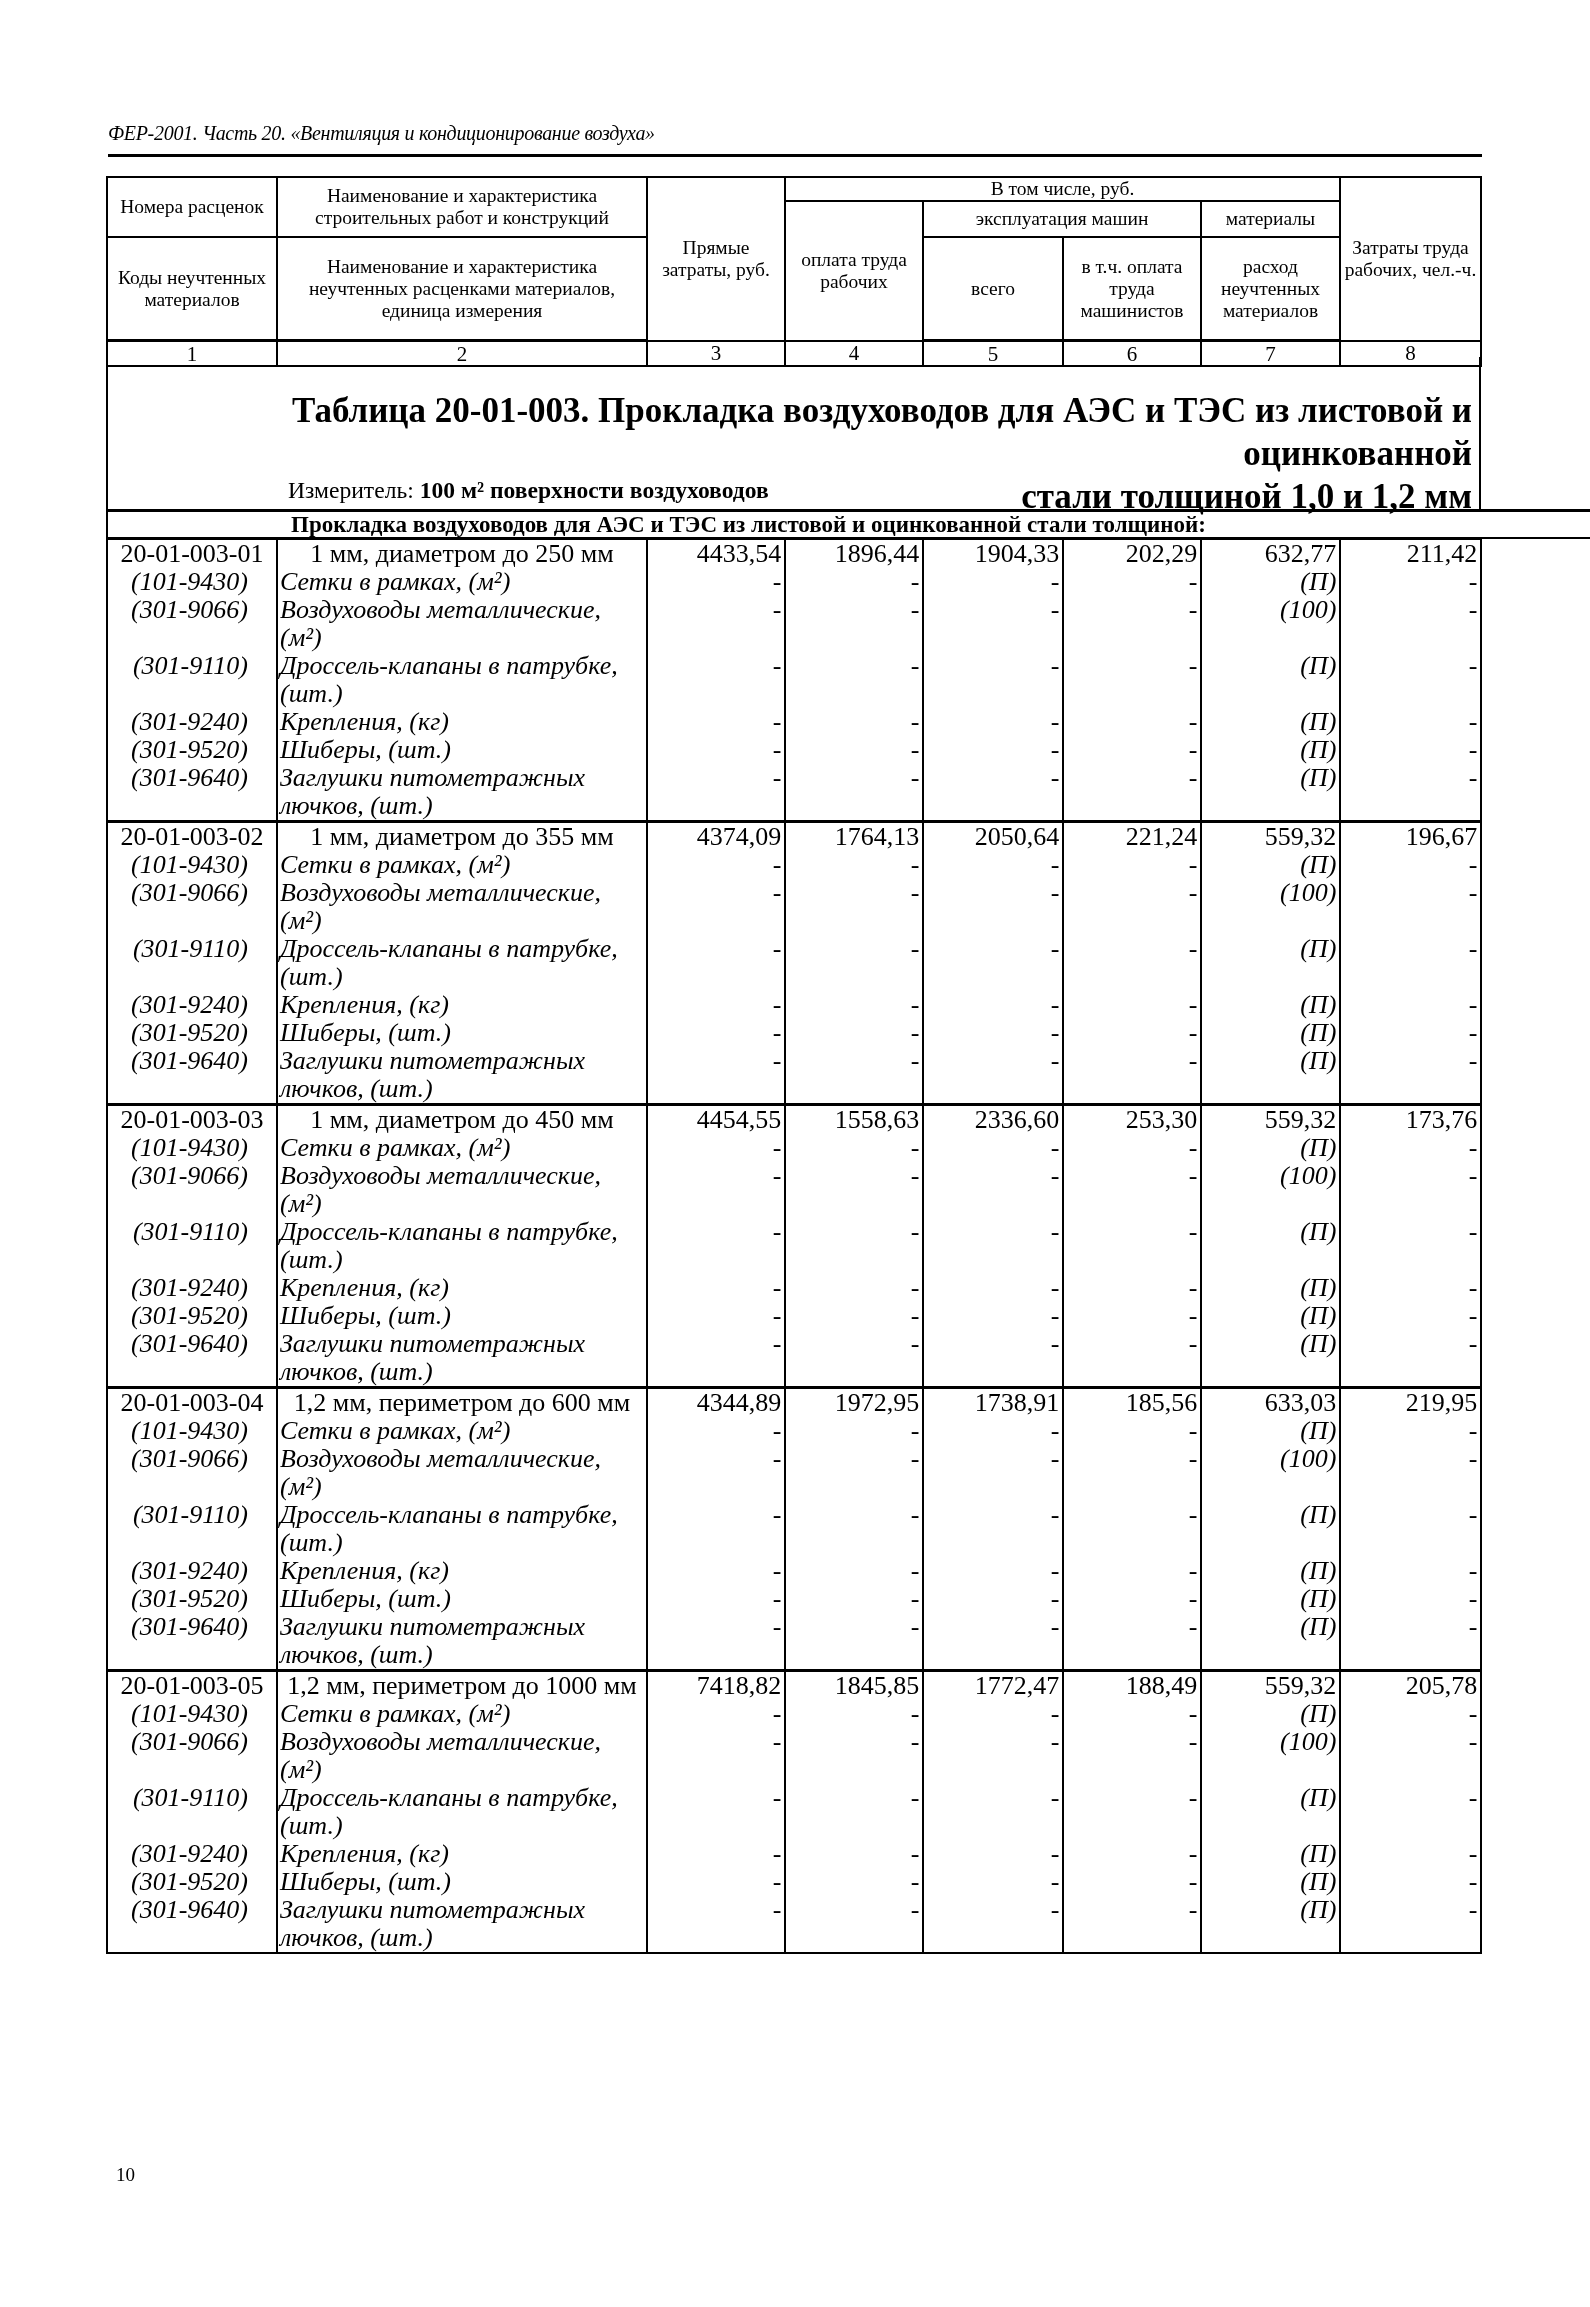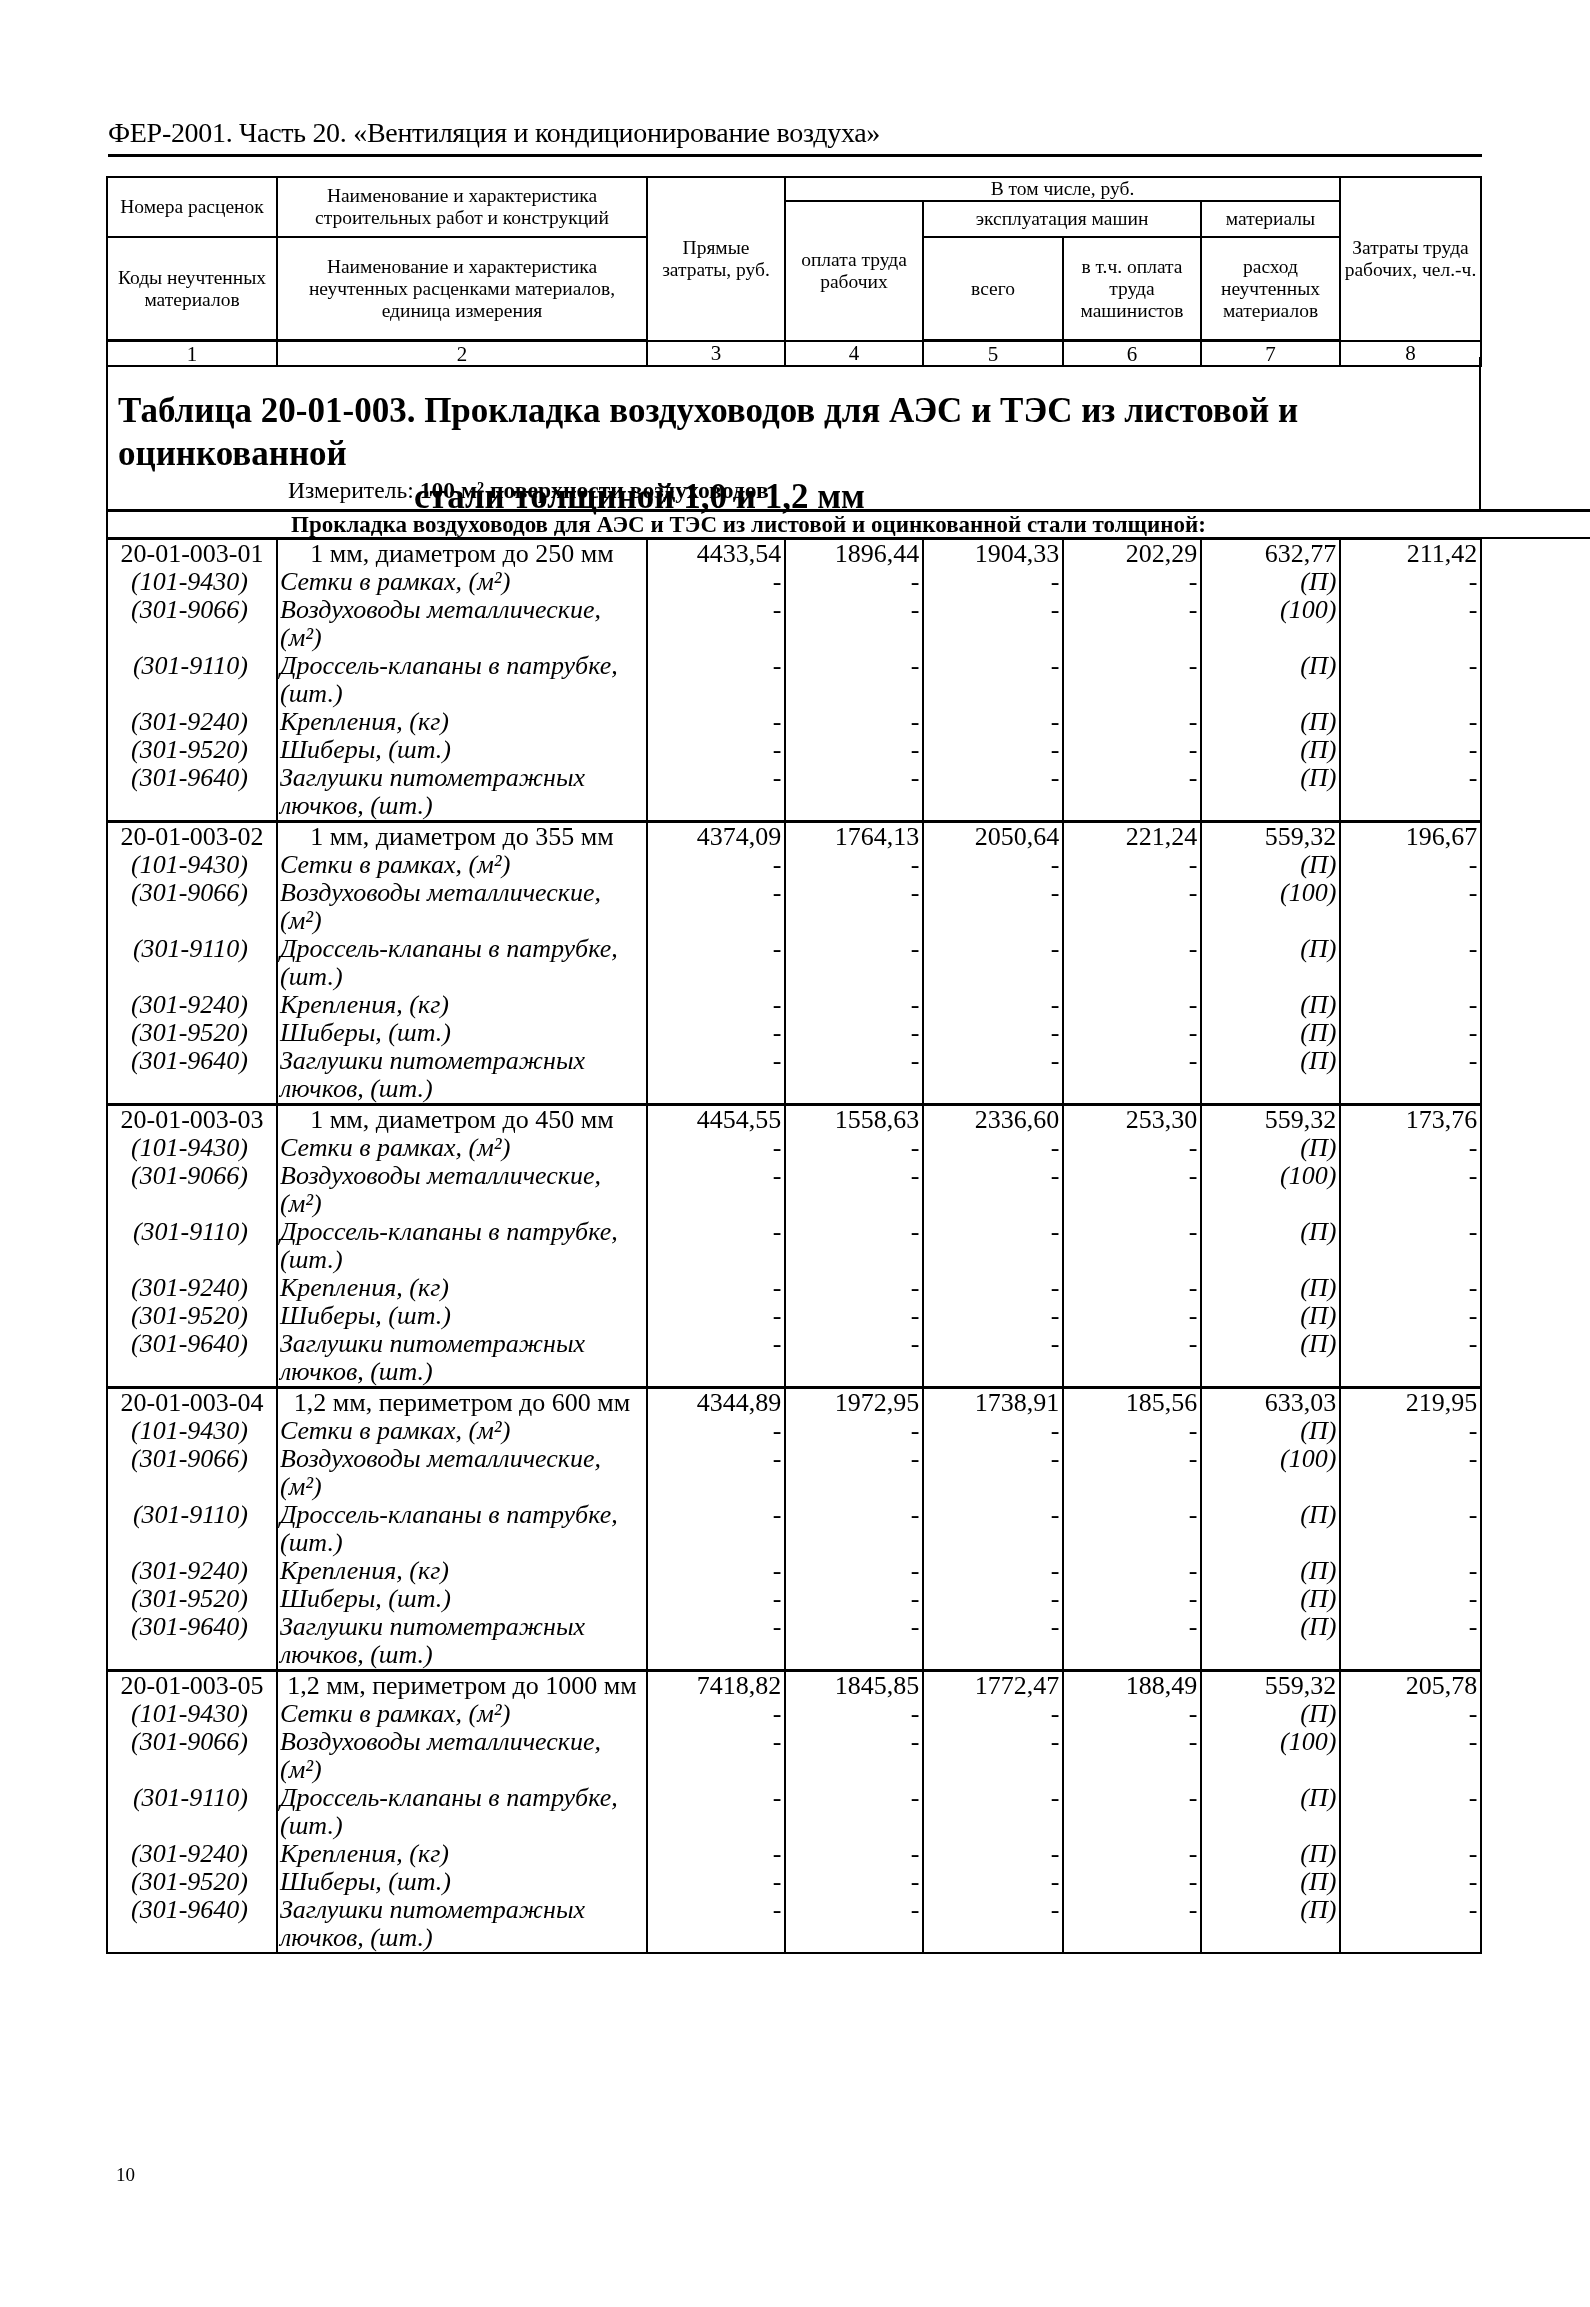--- a/index.html
+++ b/index.html
@@ -2,21 +2,21 @@
 <html style="font-size:10.8px"><head>
 <meta charset="utf-8">
 <style>
   html, body { margin: 0; padding: 0; background: #ffffff; }
   body {
     width: 1591px; height: 2307px; position: relative; overflow: hidden;
     font-family: "Liberation Serif", "DejaVu Serif", serif; color: #000;
   }
   .running-head {
     position: absolute; left: 108px; top: 116px; width: 1374px;
-    font-size: 28px; line-height: 34px; letter-spacing: -0.3px;
+    font-size: 20px; line-height: 34px; letter-spacing: -0.3px; font-style: italic;
   }
   .running-rule {
     position: absolute; left: 108px; top: 154px; width: 1374px; height: 2.7px; background: #000;
   }
   
   .hdr {
     position: absolute; left: 106px; top: 176px; width: 1375px;
     border-collapse: collapse; table-layout: fixed;
     font-size: 19.5px; line-height: 22px;
   }
@@ -24,21 +24,21 @@
   .hdr .num td { font-size: 21px; height: 23px; }
   .hdr .thick-bottom { border-bottom-width: 3.4px; }
 
   
   .title-frame {
     position: absolute; left: 106px; top: 357px; width: 1375px; height: 152px;
     border-left: 2px solid #000; border-right: 2px solid #000; box-sizing: border-box;
   }
   .table-title {
     position: absolute; left: 118px; top: 389px; width: 1354px;
-    font-weight: bold; font-size: 35px; line-height: 43px; text-align: left;
+    font-weight: bold; font-size: 35px; line-height: 43px; text-align: right;
   }
   .table-title .l2 { display: block; padding-left: 296px; }
   .measure {
     position: absolute; left: 288px; top: 477px;
     font-size: 23.6px; line-height: 27px;
   }
   .measure b { font-weight: bold; text-align: center; }
 
   .section-row {
     position: absolute; left: 106px; top: 509px; width: 1509px; height: 30px;

